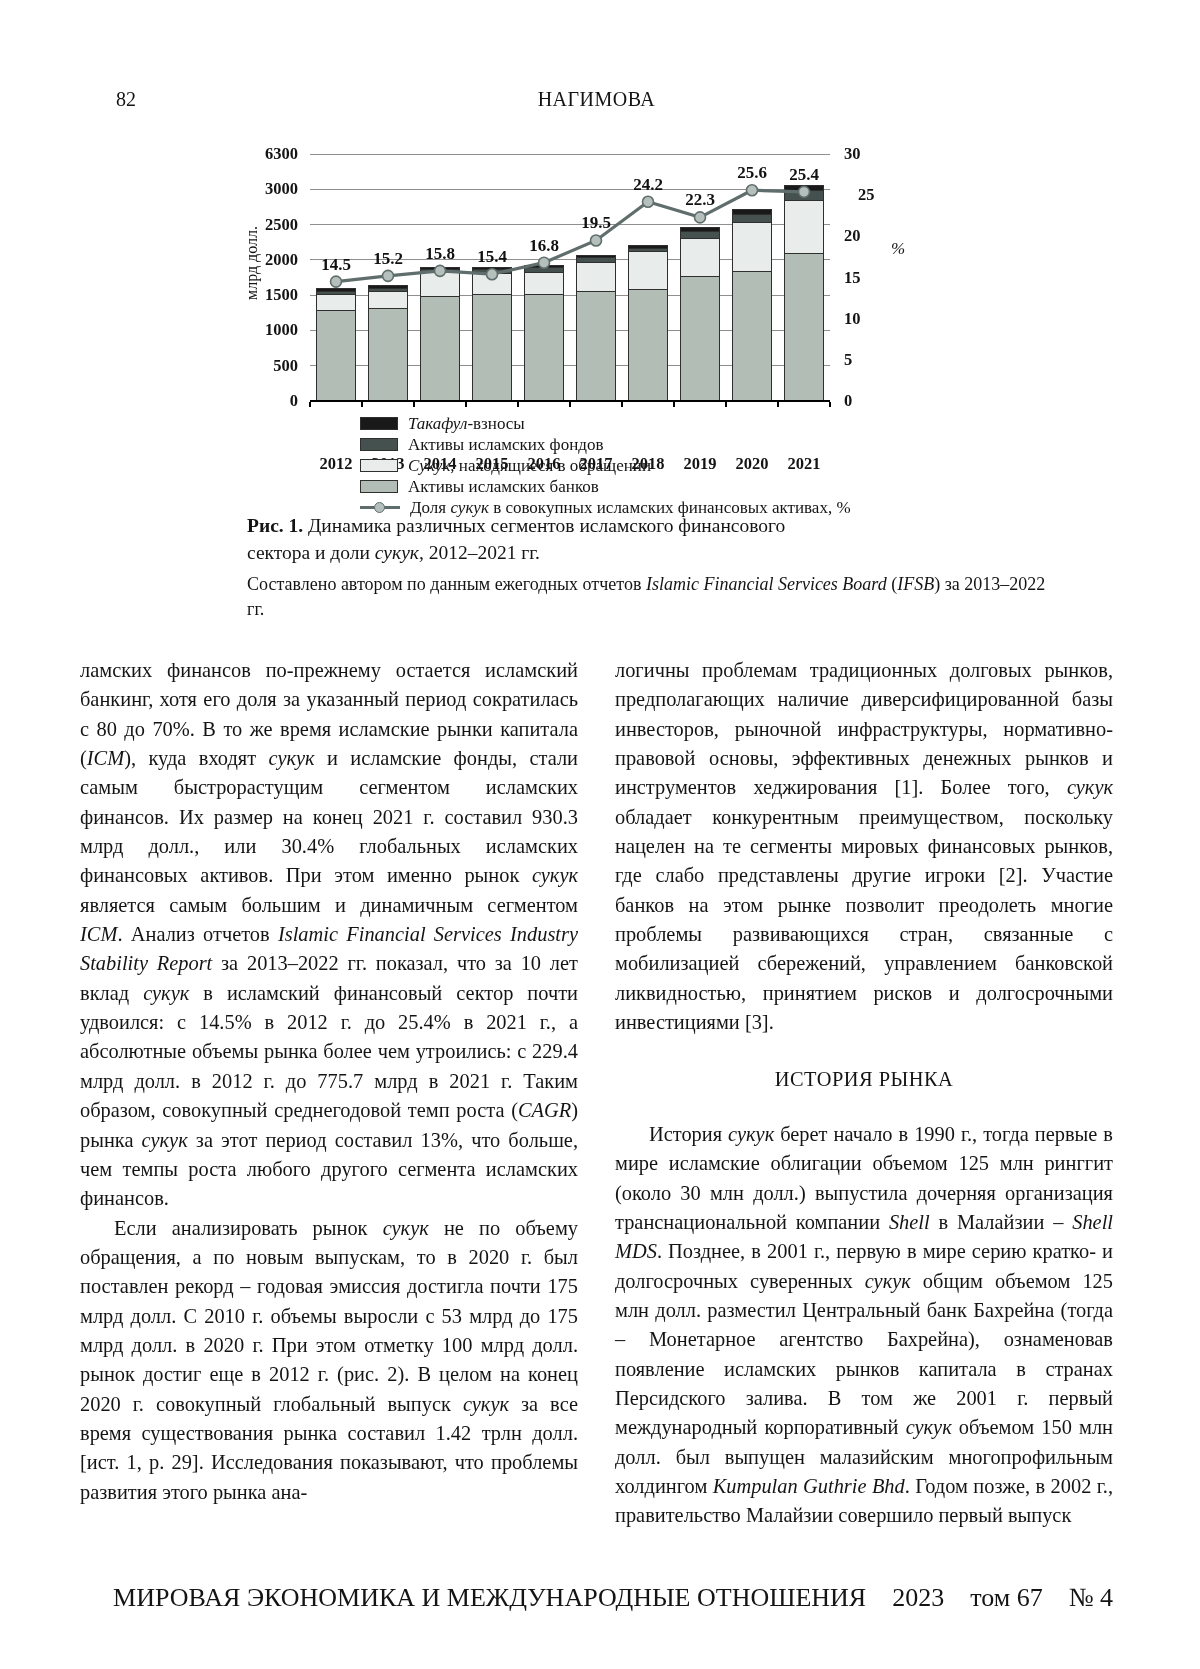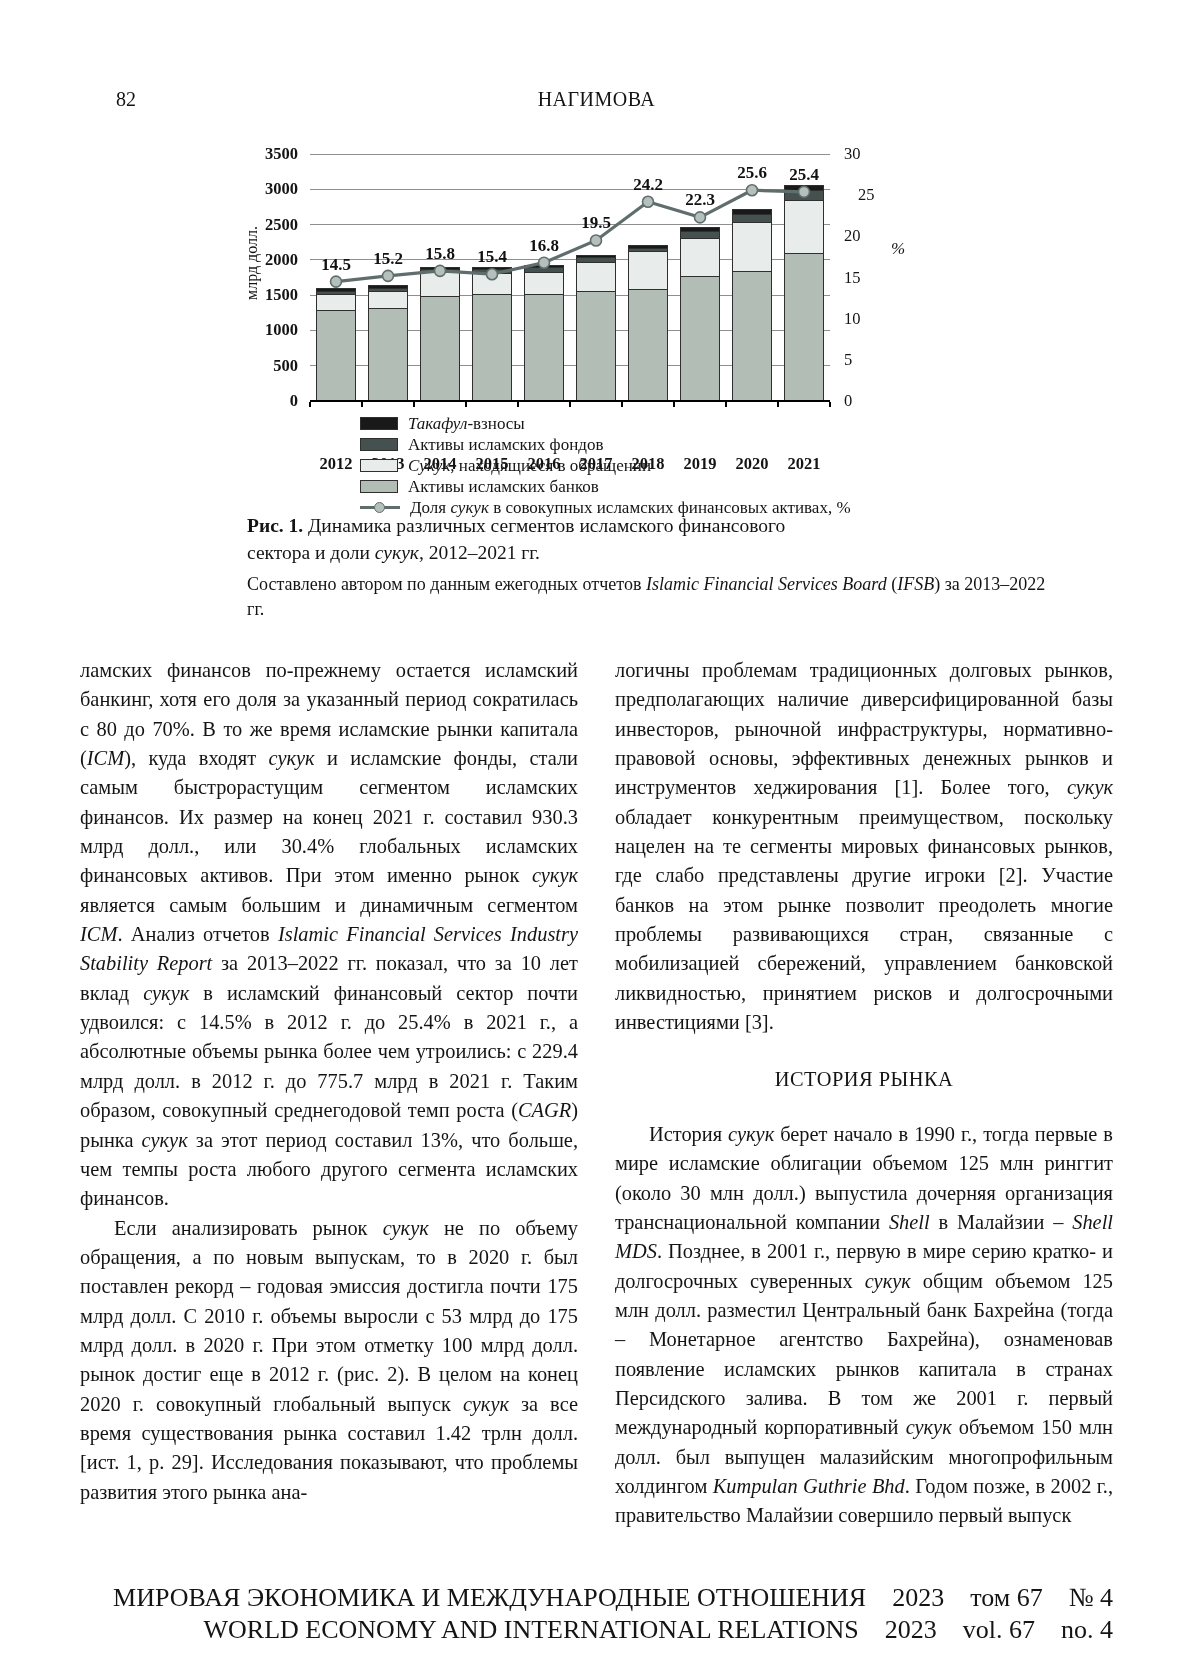--- a/index.html
+++ b/index.html
@@ -14,21 +14,21 @@
 
   
   .figure { position:absolute; left:80px; top:138px; width:1033px; height:510px; }
   .plot { position:absolute; left:230px; top:16px; width:520px; height:247px; }
   .grid-line { position:absolute; left:0; width:100%; height:1px; background:#8f8f8f; z-index:0; }
   .x-axis { position:absolute; left:0; bottom:-1px; width:100%; height:2px; background:#000; z-index:3; }
   .x-tick { position:absolute; width:2px; height:5px; background:#000; z-index:3; }
   .bar-seg { position:absolute; z-index:1; border:1px solid #2f2f2f; }
   .pct-svg { position:absolute; left:0; top:0; overflow:visible; z-index:2; }
   .ytick-left { position:absolute; width:66px; text-align:right; font-size:16.5px; font-weight:600; }
-  .ytick-right { position:absolute; width:40px; text-align:left; font-size:16.5px; font-weight:400; }
+  .ytick-right { position:absolute; width:40px; text-align:left; font-size:16.5px; font-weight:700; }
   .year-label { position:absolute; text-align:center; font-size:16.5px; font-weight:600;margin-top:44px; }
   .y-axis-title { position:absolute; left:112px; top:116px; width:120px; text-align:center;
                   font-size:16px; transform:rotate(-90deg); }
   .pct-axis-title { position:absolute; font-size:17px; font-style:italic; }
   .legend-row { position:absolute; left:280px; height:17px; display:flex; align-items:center; font-size:17px; }
   .legend-swatch { width:38px; height:13px; border:1px solid #2f2f2f; margin-right:10px; flex:none; }
   .legend-line { position:relative; width:40px; height:13px; margin-right:10px; flex:none; }
   .legend-line .lseg { position:absolute; left:0; top:5px; width:40px; height:3px; }
   .legend-line .lmark { position:absolute; left:14px; top:1px; width:11px; height:11px; border-radius:50%; border:1.5px solid #5f6e6c; }
   .caption { position:absolute; left:167px; top:374px; width:606px; font-size:19.5px; line-height:27px; }
@@ -129,21 +129,21 @@
       </svg>
     </div>
   <div id="axis-layer">
       <div class="ytick-left" style="left: 152px; top: 253px;">0</div>
       <div class="ytick-left" style="left: 152px; top: 217.714px;">500</div>
       <div class="ytick-left" style="left: 152px; top: 182.429px;">1000</div>
       <div class="ytick-left" style="left: 152px; top: 147.143px;">1500</div>
       <div class="ytick-left" style="left: 152px; top: 111.857px;">2000</div>
       <div class="ytick-left" style="left: 152px; top: 76.5714px;">2500</div>
       <div class="ytick-left" style="left: 152px; top: 41.2857px;">3000</div>
-      <div class="ytick-left" style="left: 152px; top: 6px;">3500</div>
+      <div class="ytick-left" style="left: 152px; top: 6px;">6300</div>
       <div class="ytick-right" style="left: 764px; top: 253px;">0</div>
       <div class="ytick-right" style="left: 764px; top: 211.833px;">5</div>
       <div class="ytick-right" style="left: 764px; top: 170.667px;">10</div>
       <div class="ytick-right" style="left: 764px; top: 129.5px;">15</div>
       <div class="ytick-right" style="left: 764px; top: 88.3333px;">20</div>
       <div class="ytick-right" style="left: 778px; top: 47.1667px;">25</div>
       <div class="ytick-right" style="left: 764px; top: 6px;">30</div>
       <div class="pct-axis-title" style="left: 811px; top: 100.86px;">%</div>
       <div class="x-tick" style="left: 229px; top: 264px;"></div>
       <div class="x-tick" style="left: 281px; top: 264px;"></div>
@@ -203,14 +203,13 @@
     </div>
   <div class="col" id="col-right">
       <p>логичны проблемам традиционных долговых рынков, предполагающих наличие диверсифицированной базы инвесторов, рыночной инфраструктуры, нормативно-правовой основы, эффективных денежных рынков и инструментов хеджирования [1]. Более того, <i>сукук</i> обладает конкурентным преимуществом, поскольку нацелен на те сегменты мировых финансовых рынков, где слабо представлены другие игроки [2]. Участие банков на этом рынке позволит преодолеть многие проблемы развивающихся стран, связанные с мобилизацией сбережений, управлением банковской ликвидностью, принятием рисков и долгосрочными инвестициями [3].</p>
       <h2 class="section-heading">ИСТОРИЯ РЫНКА</h2>
       <p class="indent">История <i>сукук</i> берет начало в 1990 г., тогда первые в мире исламские облигации объемом 125 млн ринггит (около 30 млн долл.) выпустила дочерняя организация транснациональной компании <i>Shell</i> в Малайзии – <i>Shell MDS</i>. Позднее, в 2001 г., первую в мире серию кратко- и долгосрочных суверенных <i>сукук</i> общим объемом 125 млн долл. разместил Центральный банк Бахрейна (тогда – Монетарное агентство Бахрейна), ознаменовав появление исламских рынков капитала в странах Персидского залива. В том же 2001 г. первый международный корпоративный <i>сукук</i> объемом 150 млн долл. был выпущен малазийским многопрофильным холдингом <i>Kumpulan Guthrie Bhd</i>. Годом позже, в 2002 г., правительство Малайзии совершило первый выпуск</p>
     </div>
 </div>
 
 <div class="footer">
   <div>МИРОВАЯ ЭКОНОМИКА И МЕЖДУНАРОДНЫЕ ОТНОШЕНИЯ  2023  том 67  № 4</div>
-  <div>WORLD ECONOMY AND INTERNATIONAL RELATIONS  2023  vol. 67  no. 4</div>
 </div>
 
 </body></html>

